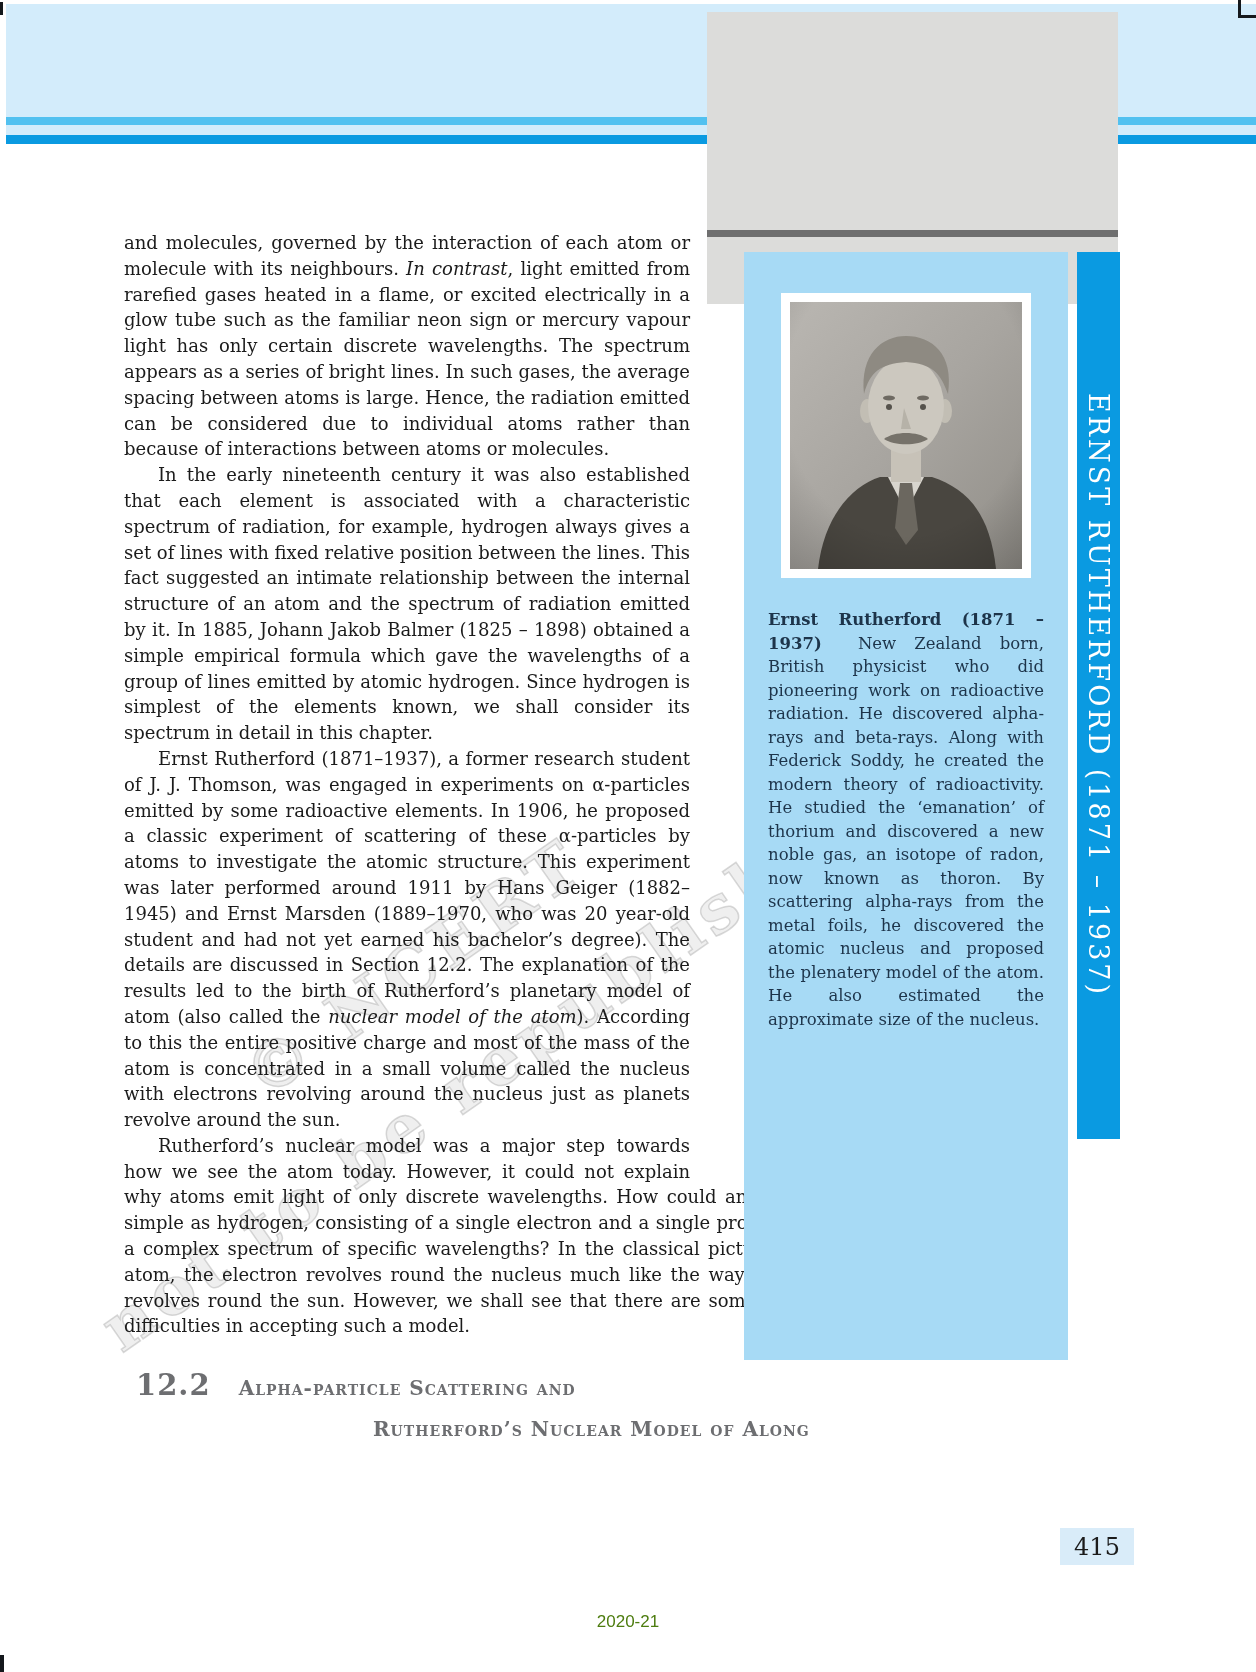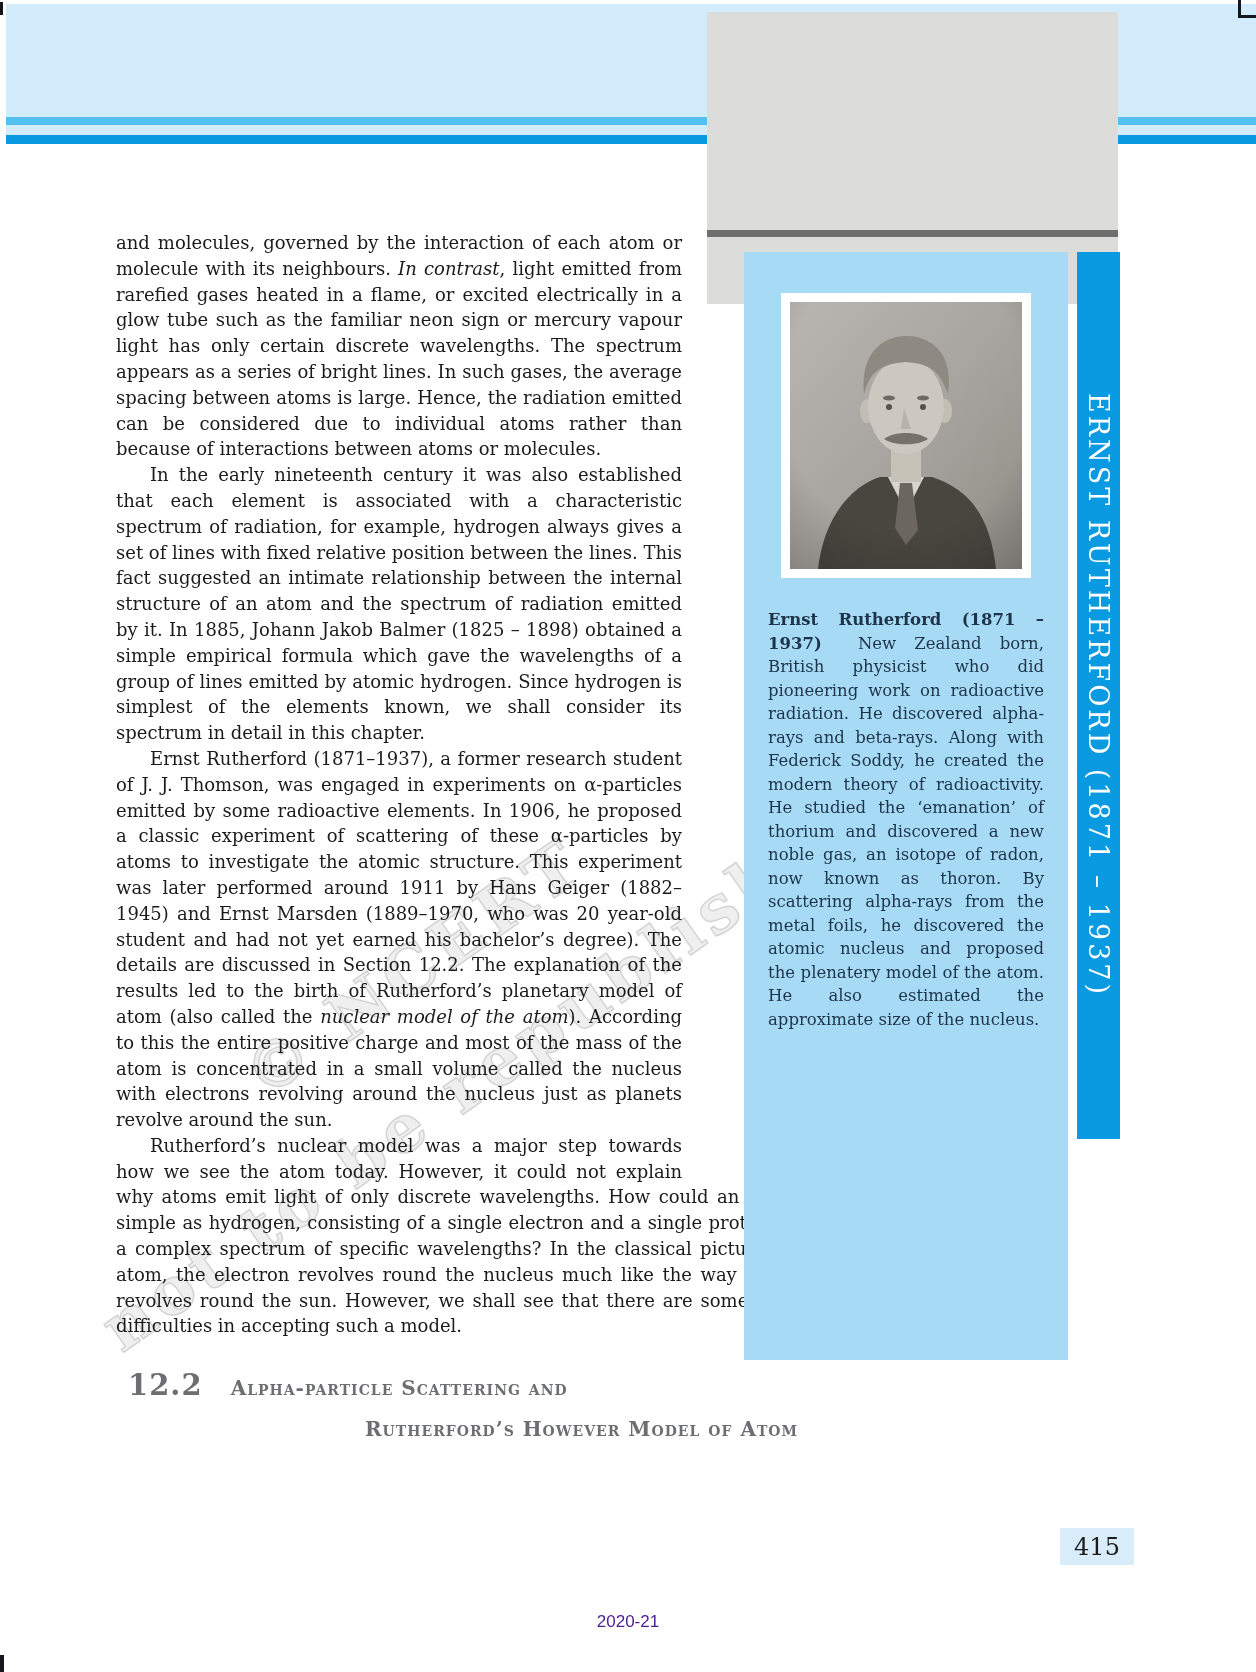--- a/index.html
+++ b/index.html
@@ -36,21 +36,21 @@
     transform:rotate(-35deg);
     display:flex; flex-direction:column; justify-content:center; align-items:center;
     pointer-events:none;
     font-weight:bold; font-size:66px; letter-spacing:6px; line-height:1.9;
     color:rgba(175,175,175,0.20); -webkit-text-stroke:1.5px rgba(150,150,150,0.35);
     white-space:nowrap;
   }
 
   
   .main-text {
-    position:absolute; left:116px; top:230px; width:706px;
+    position:absolute; left:124px; top:230px; width:706px;
     font-size:18px; line-height:25.8px; color:#1b1b1b; text-align:justify;
   }
   .wrap-spacer { float:right; width:140px; height:930px; }
   .main-text p { margin:0; }
   .main-text p.indent { text-indent:34px; }
 
   .section-heading { margin:26px 0 24px; color:#6d6e71; font-weight:bold; text-align:left; }
   .sh-row1 { padding-left:12px; line-height:40px; white-space:nowrap; }
   .sh-row2 { padding-left:249px; line-height:40px; white-space:nowrap; }
   .sh-num  { font-size:29px; margin-right:28px; letter-spacing:1px; }
@@ -82,21 +82,21 @@
   }
 
   
   .page-num {
     position:absolute; left:1060px; top:1528px; width:74px; height:37px;
     background:#d9ecf9; display:flex; align-items:center; justify-content:center;
     font-size:24px; color:#1b1b1b;
   }
   .footer {
     position:absolute; left:0; right:0; top:1612px; text-align:center;
-    font-family:"Liberation Sans", sans-serif; font-size:17px; color:#4c1d95;
+    font-family:"Liberation Sans", sans-serif; font-size:17px; color:#4d7c0f;
   }
 </style>
 </head>
 <body>
 
 <div class="top-band"></div>
 <div class="stripe-mid"></div>
 <div class="stripe-dark"></div>
 
 <div class="title-box">
@@ -119,21 +119,21 @@
   <p>and molecules, governed by the interaction of each atom or molecule with its neighbours. <i>In contrast</i>, light emitted from rarefied gases heated in a flame, or excited electrically in a glow tube such as the familiar neon sign or mercury vapour light has only certain discrete wavelengths. The spectrum appears as a series of bright lines. In such gases, the average spacing between atoms is large. Hence, the radiation emitted can be considered due to individual atoms rather than because of interactions between atoms or molecules.</p>
   <p class="indent">In the early nineteenth century it was also established that each element is associated with a characteristic spectrum of radiation, for example, hydrogen always gives a set of lines with fixed relative position between the lines. This fact suggested an intimate relationship between the internal structure of an atom and the spectrum of radiation emitted by it. In 1885, Johann Jakob Balmer (1825 – 1898) obtained a simple empirical formula which gave the wavelengths of a group of lines emitted by atomic hydrogen. Since hydrogen is simplest of the elements known, we shall consider its spectrum in detail in this chapter.</p>
   <p class="indent">Ernst Rutherford (1871–1937), a former research student of J. J. Thomson, was engaged in experiments on α-particles emitted by some radioactive elements. In 1906, he proposed a classic experiment of scattering of these α-particles by atoms to investigate the atomic structure. This experiment was later performed around 1911 by Hans Geiger (1882–1945) and Ernst Marsden (1889–1970, who was 20 year-old student and had not yet earned his bachelor’s degree). The details are discussed in Section 12.2. The explanation of the results led to the birth of Rutherford’s planetary model of atom (also called the <i>nuclear model of the atom</i>). According to this the entire positive charge and most of the mass of the atom is concentrated in a small volume called the nucleus with electrons revolving around the nucleus just as planets revolve around the sun.</p>
   <p class="indent">Rutherford’s nuclear model was a major step towards how we see the atom today. However, it could not explain why atoms emit light of only discrete wavelengths. How could an atom as simple as hydrogen, consisting of a single electron and a single proton, emit a complex spectrum of specific wavelengths? In the classical picture of an atom, the electron revolves round the nucleus much like the way a planet revolves round the sun. However, we shall see that there are some serious difficulties in accepting such a model.</p>
 
   <div class="section-heading">
     <div class="sh-row1">
       <span class="sh-num">12.2</span><span class="sh-caps">Alpha-particle Scattering and</span>
     </div>
     <div class="sh-row2">
-      <span class="sh-caps">Rutherford’s However Model of Atom</span>
+      <span class="sh-caps">Rutherford’s Nuclear Model of Along</span>
     </div>
   </div>
 
 </div>
 
 <div class="bio-box">
   <div class="photo-frame">
     <svg viewBox="0 0 232 267" preserveAspectRatio="none">
       <defs>
         <linearGradient id="pbg" x1="0" y1="0" x2="1" y2="1">

